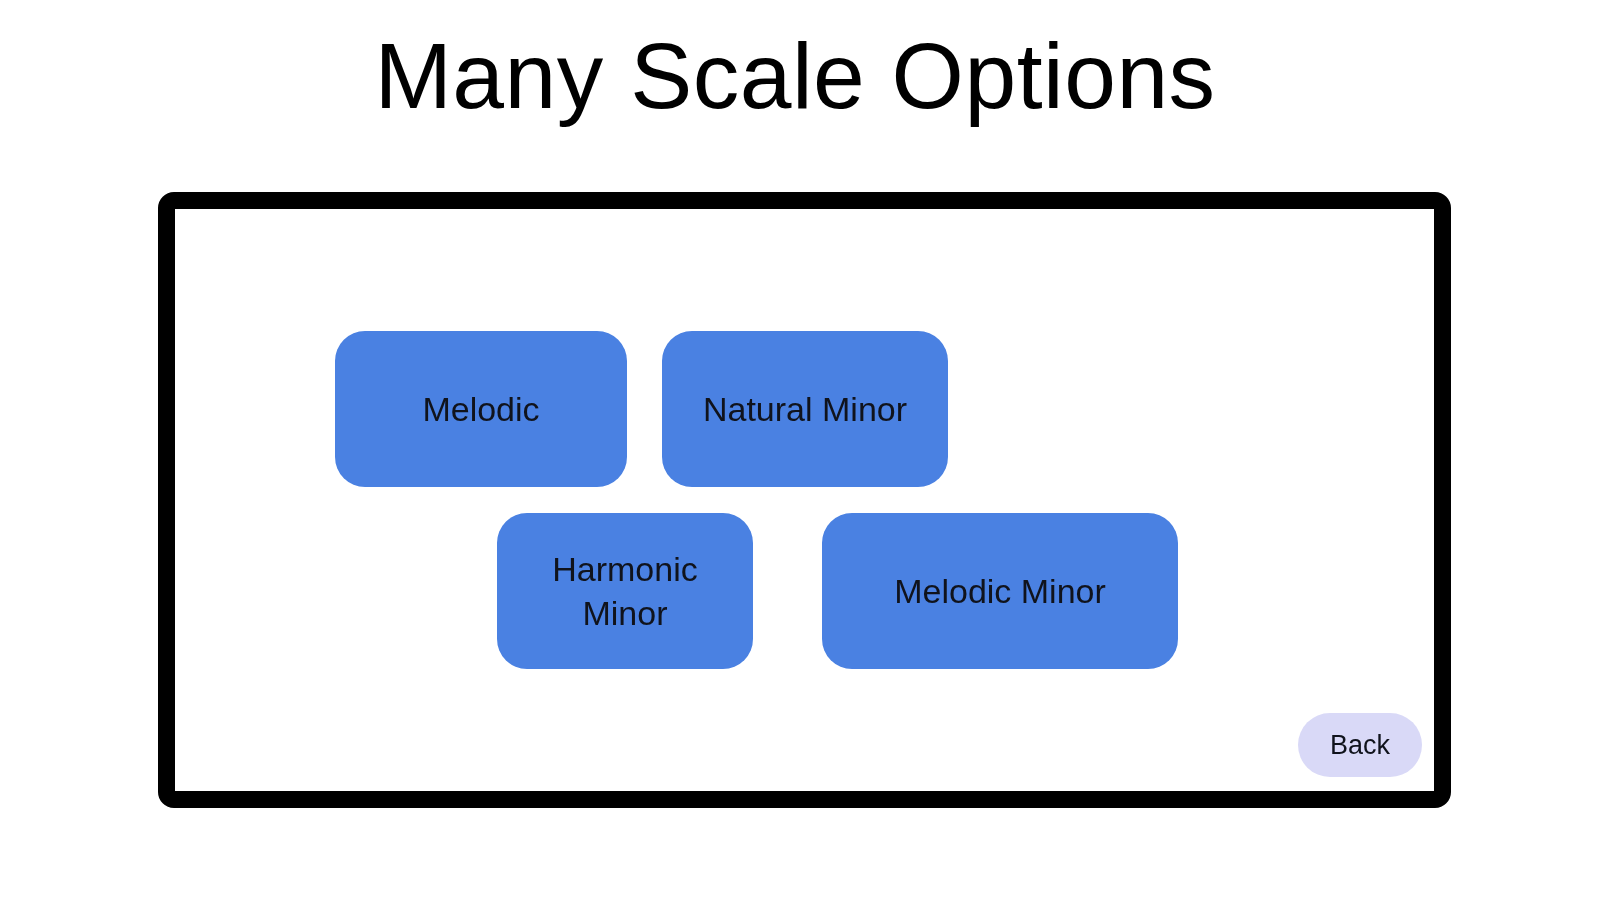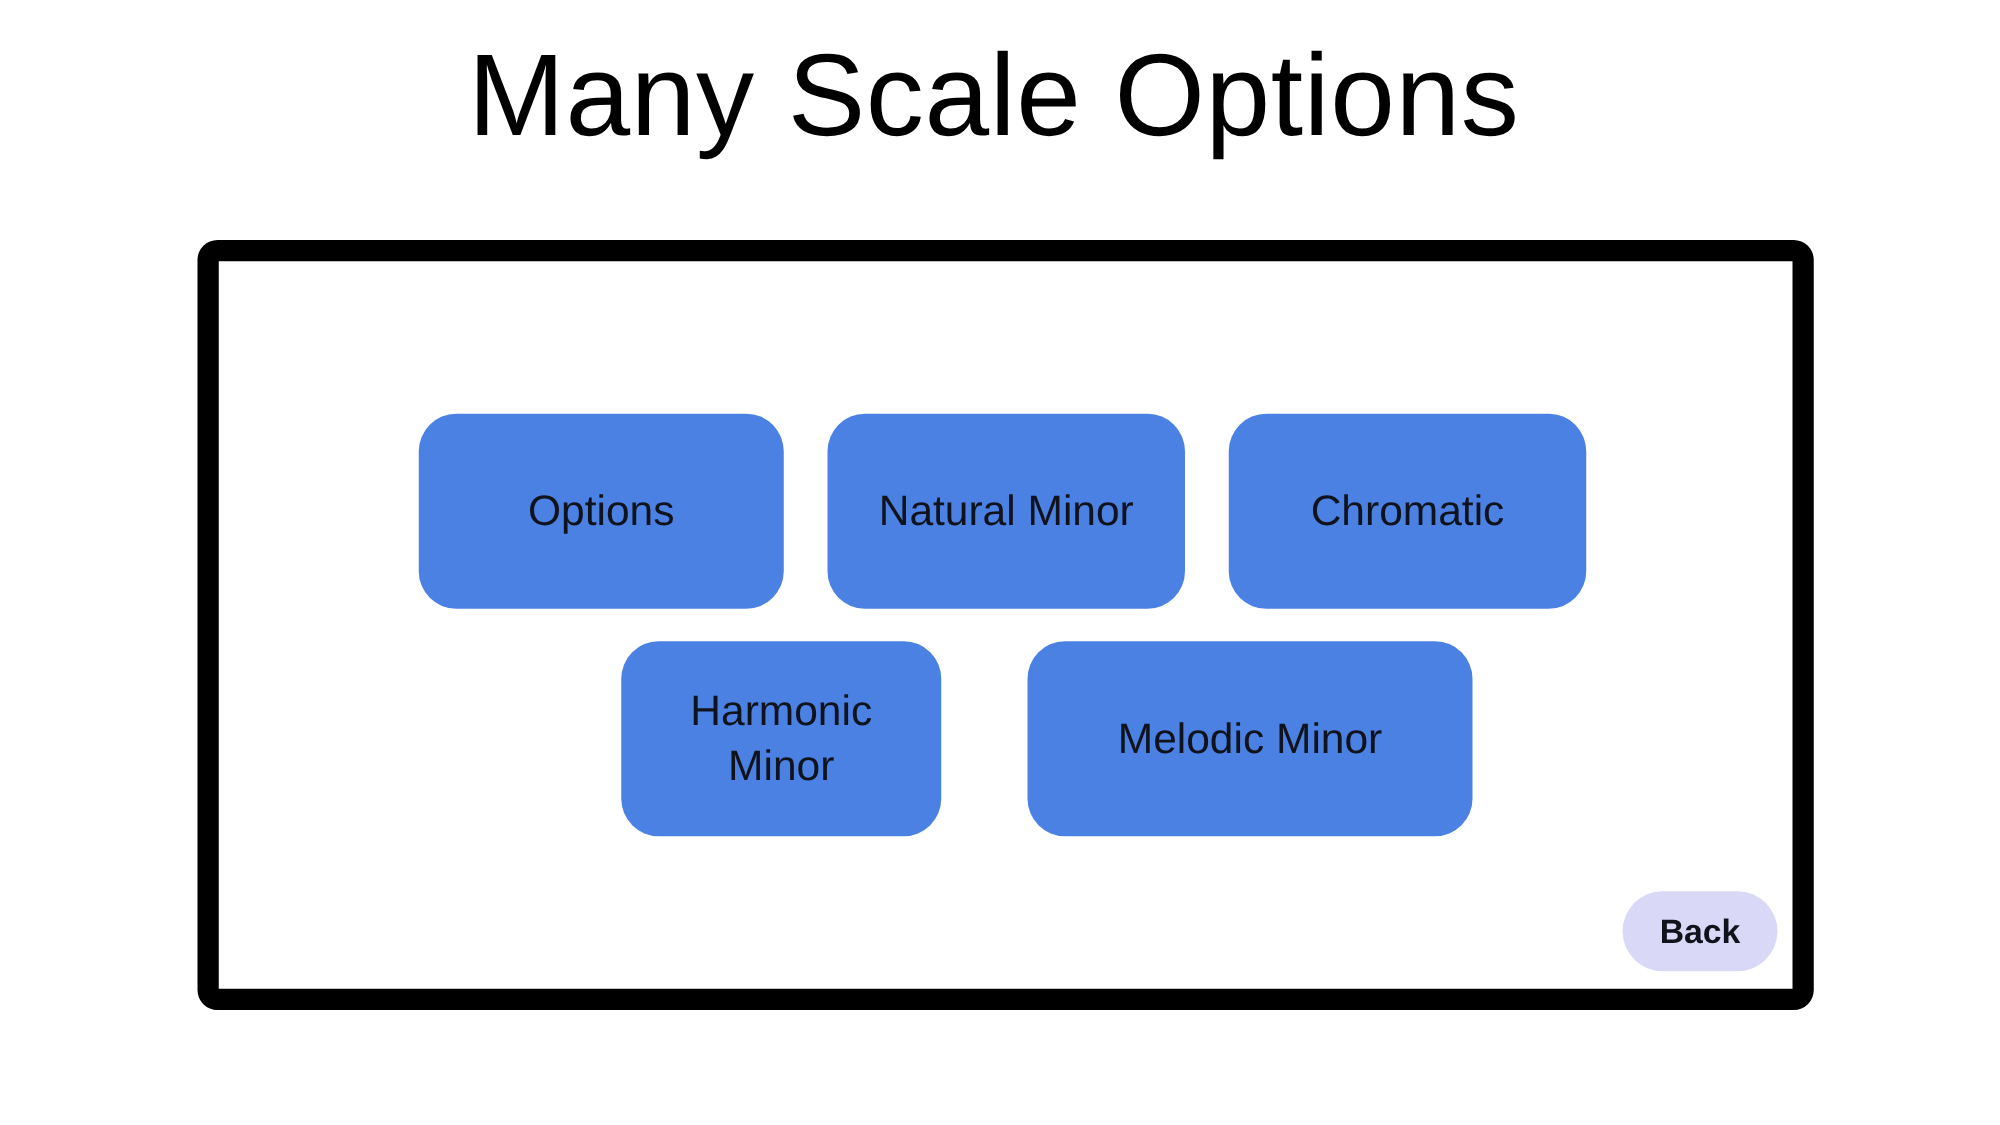--- a/index.html
+++ b/index.html
@@ -70,39 +70,38 @@
     width: 124px;
     height: 64px;
     box-sizing: border-box;
     background: #d9d9f7;
     border-radius: 32px;
     display: flex;
     align-items: center;
     justify-content: center;
     color: #10131c;
     font-size: 27px;
-    font-weight: 700;
+    font-weight: 400;
     cursor: pointer;
     border: none;
   }
 </style>
 </head>
 <body>
 
 <div class="stage">
 
   <div class="page-title">Many Scale Options</div>
 
   <div class="frame">
 
-    <button class="scale-btn btn-natural">Options</button>
+    <button class="scale-btn btn-natural">Melodic</button>
 
     <button class="scale-btn btn-natural-minor">Natural Minor</button>
 
-    <button class="scale-btn btn-chromatic">Chromatic</button>
 
     <button class="scale-btn btn-harmonic-minor">Harmonic
 Minor</button>
 
     <button class="scale-btn btn-melodic-minor">Melodic Minor</button>
 
     <button class="back-btn">Back</button>
 
   </div>
 

